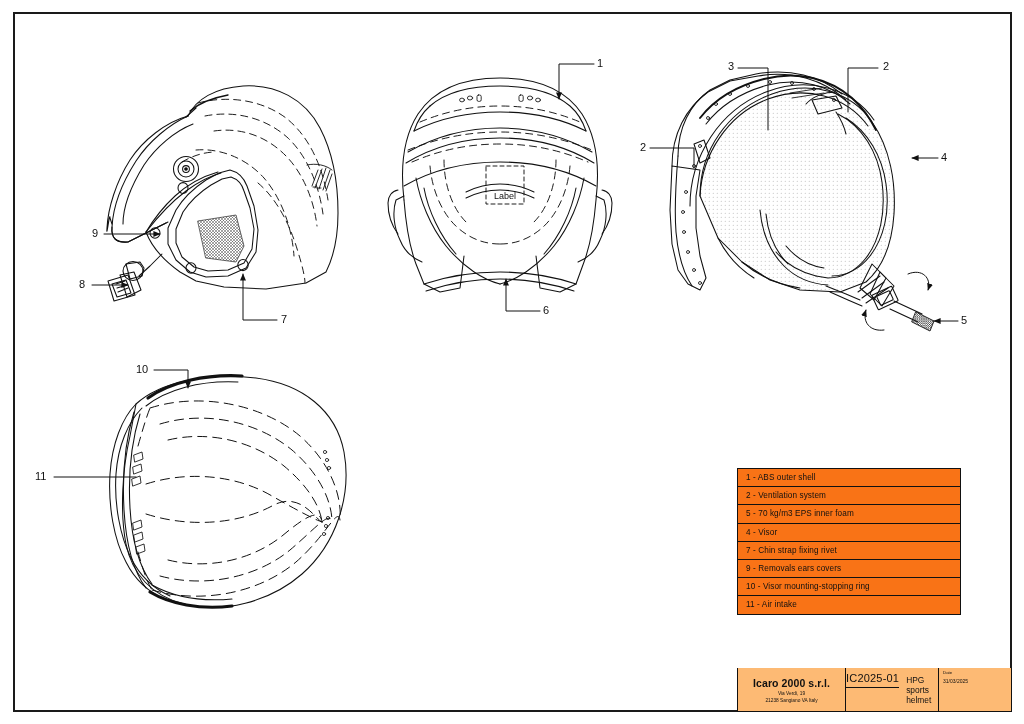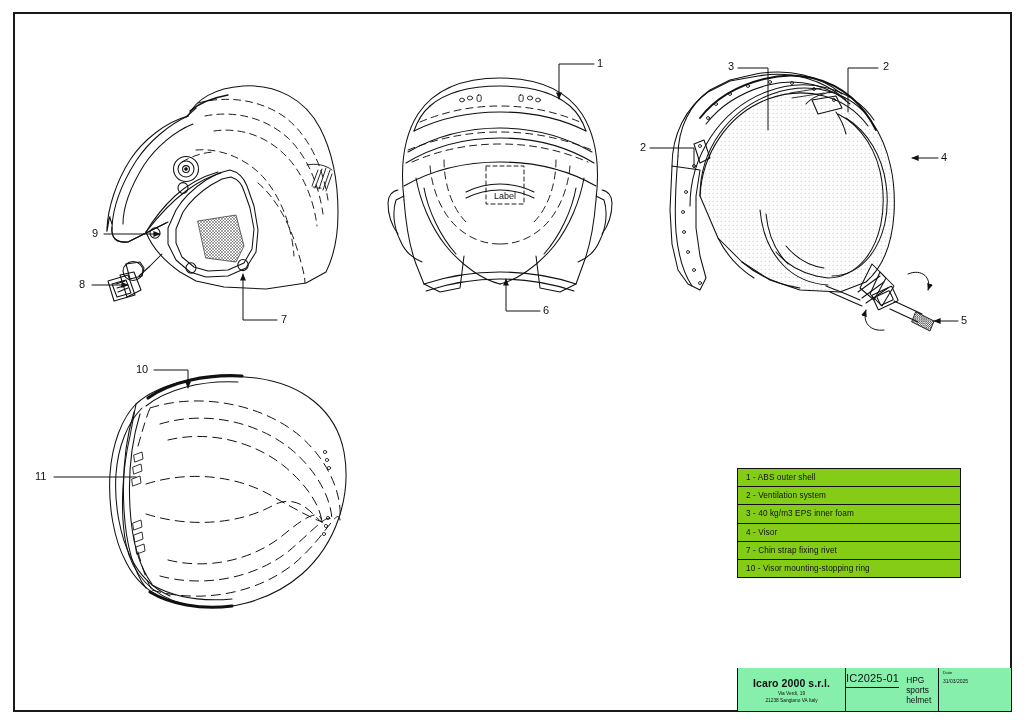--- a/index.html
+++ b/index.html
@@ -7,28 +7,28 @@
        font-family:"Liberation Sans", sans-serif;color:#111;}
   #sheet{position:relative;width:1024px;height:724px;background:#fff;}
   #frame{position:absolute;left:13px;top:12px;width:999px;height:700px;
          border:2px solid #1a1a1a;box-sizing:border-box;}
   svg.draw{position:absolute;left:0;top:0;width:1024px;height:724px;
            pointer-events:none;}
   .num{position:absolute;font-size:11px;color:#111;line-height:1;}
   
   #legend{position:absolute;left:737px;top:468px;width:224px;
           border:1.4px solid #111;border-bottom:none;box-sizing:border-box;
-          background:#84cc16;}
+          background:#f97316;}
   #legend .lrow{height:18.2px;border-bottom:1.4px solid #111;
           display:flex;align-items:center;padding-left:8px;
           font-size:8.2px;color:#111;box-sizing:border-box;letter-spacing:.1px;}
   
   #titleblock{position:absolute;left:737px;top:668px;width:275px;height:44px;
           border:1.4px solid #111;border-top:none;box-sizing:border-box;
-          display:flex;background:#86efac;}
+          display:flex;background:#fdba74;}
   #tb-left{width:108px;border-right:1.4px solid #111;box-sizing:border-box;
           display:flex;flex-direction:column;align-items:center;
           justify-content:center;padding-top:1px;}
   #tb-company{font-size:10.5px;font-weight:bold;letter-spacing:.1px;}
   #tb-addr1{font-size:4.8px;margin-top:2.5px;}
   #tb-addr2{font-size:4.8px;margin-top:2px;}
   #tb-right{flex:1;display:flex;flex-direction:row;box-sizing:border-box;}
   #tb-code{height:20px;border-bottom:1.4px solid #111;box-sizing:border-box;
           display:flex;align-items:center;justify-content:center;
           font-size:11px;letter-spacing:.2px;}
@@ -370,24 +370,26 @@
   <div class="num" style="left:640px;top:142px;">2</div>
   <div class="num" style="left:941px;top:152px;">4</div>
   <div class="num" style="left:961px;top:315px;">5</div>
 
   <div class="num" style="left:136px;top:364px;">10</div>
   <div class="num" style="left:35px;top:471px;text-align:right;">11</div>
 
   <div id="legend">
     <div class="lrow">1 - ABS outer shell</div>
     <div class="lrow">2 - Ventilation system</div>
-    <div class="lrow">3 - 40 kg/m3 EPS inner foam</div>
+    <div class="lrow">5 - 70 kg/m3 EPS inner foam</div>
     <div class="lrow">4 - Visor</div>
     <div class="lrow">7 - Chin strap fixing rivet</div>
+    <div class="lrow">9 - Removals ears covers</div>
     <div class="lrow">10 - Visor mounting-stopping ring</div>
+    <div class="lrow">11 - Air intake</div>
   </div>
 
   <div id="titleblock">
     <div id="tb-left">
       <div id="tb-company">Icaro 2000 s.r.l.</div>
       <div id="tb-addr1">Via Verdi, 19</div>
       <div id="tb-addr2">21238 Sangiano VA Italy</div>
     </div>
     <div id="tb-right">
       <div id="tb-code">IC2025-01</div>

